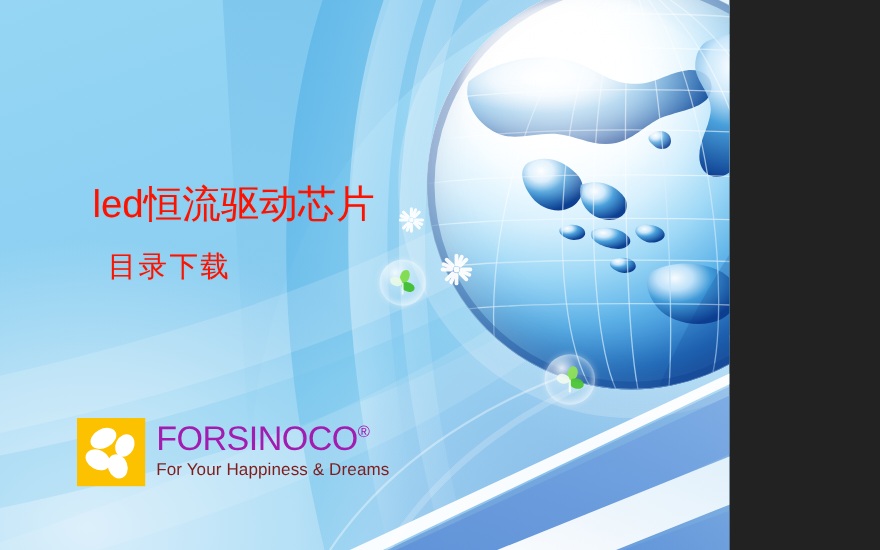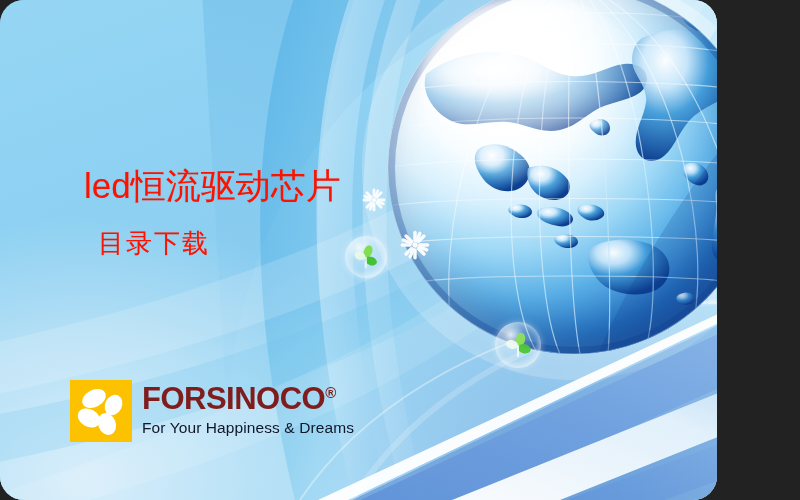--- a/index.html
+++ b/index.html
@@ -7,25 +7,24 @@
     margin: 0;
     padding: 0;
     background: #222;
   }
   body {
     font-family: "Liberation Sans", sans-serif;
   }
 
   #banner {
     position: relative;
-    width: 717px;
+    width: 663px;
     height: 500px;
     overflow: hidden;
     background: #8ed1f2;
-    border-radius: 24px;
   }
 
   
   .bg-base {
     position: absolute;
     inset: 0;
     background:
       radial-gradient(ellipse 520px 400px at 12% 96%, #d8eefb 0%, #b7e1f6 34%, rgba(183,225,246,0) 66%),
       linear-gradient(160deg, #96d6f4 0%, #8ed1f2 28%, #8ccdf0 55%, #a7dcf6 78%, #bde5f8 100%);
   }
@@ -147,37 +146,37 @@
   }
   .logo-mark svg { position: absolute; inset: 0; }
   .logo-text {
     margin-left: 10px;
     padding-top: 3px;
     display: flex;
     flex-direction: column;
   }
   .logo-name {
     font-family: "Liberation Sans", sans-serif;
-    font-weight: bold;
+    font-weight: normal;
     font-size: 31px;
     line-height: 1;
-    color: #7f1d1d;
+    color: #a21caf;
     letter-spacing: -0.5px;
     white-space: nowrap;
   }
   .logo-name .reg {
     font-size: 15px;
     vertical-align: super;
     line-height: 1;
   }
   .logo-tagline {
     margin-top: 5px;
     font-family: "Liberation Sans", sans-serif;
     font-size: 15.5px;
-    color: #0f172a;
+    color: #7f1d1d;
     letter-spacing: 0.1px;
     white-space: nowrap;
   }
 </style>
 </head>
 <body>
 
 <div id="banner">
 
   <div class="bg-base"></div>

